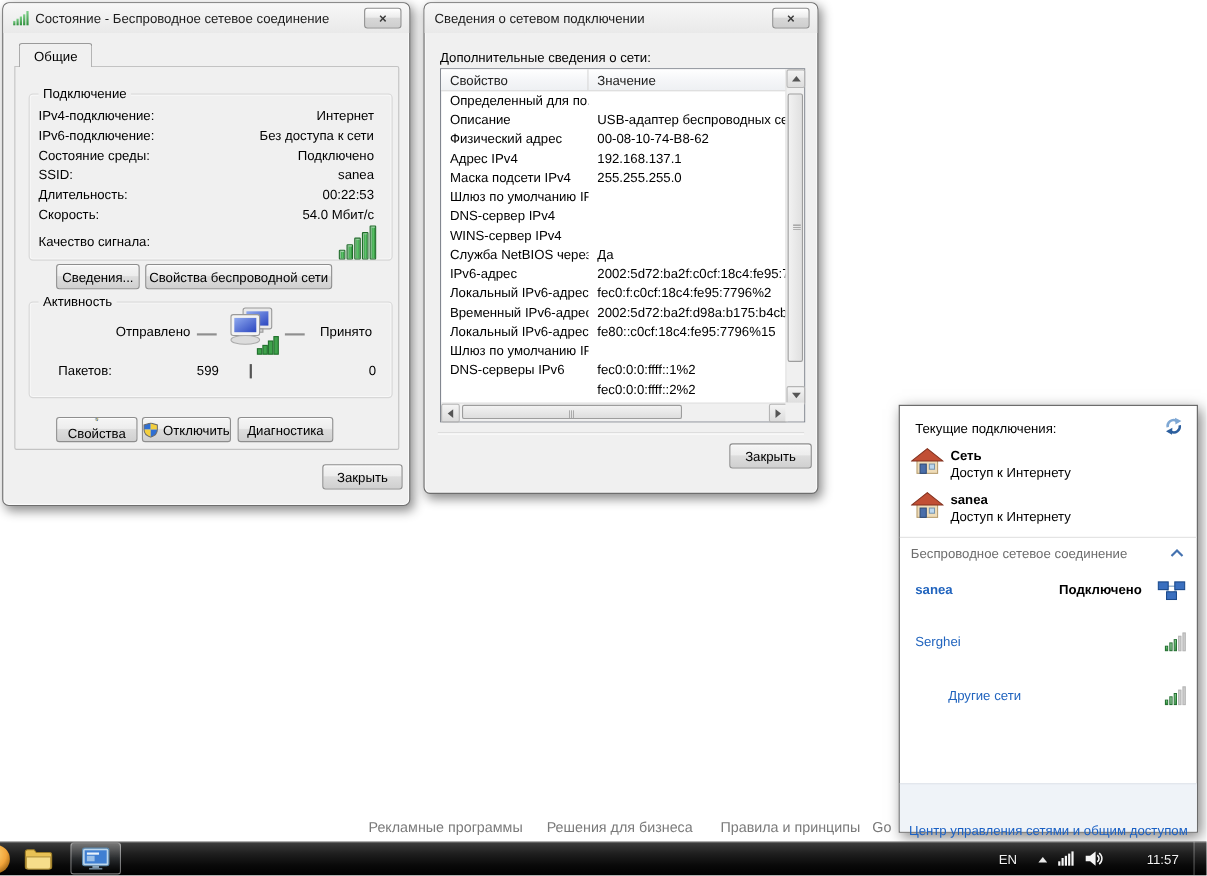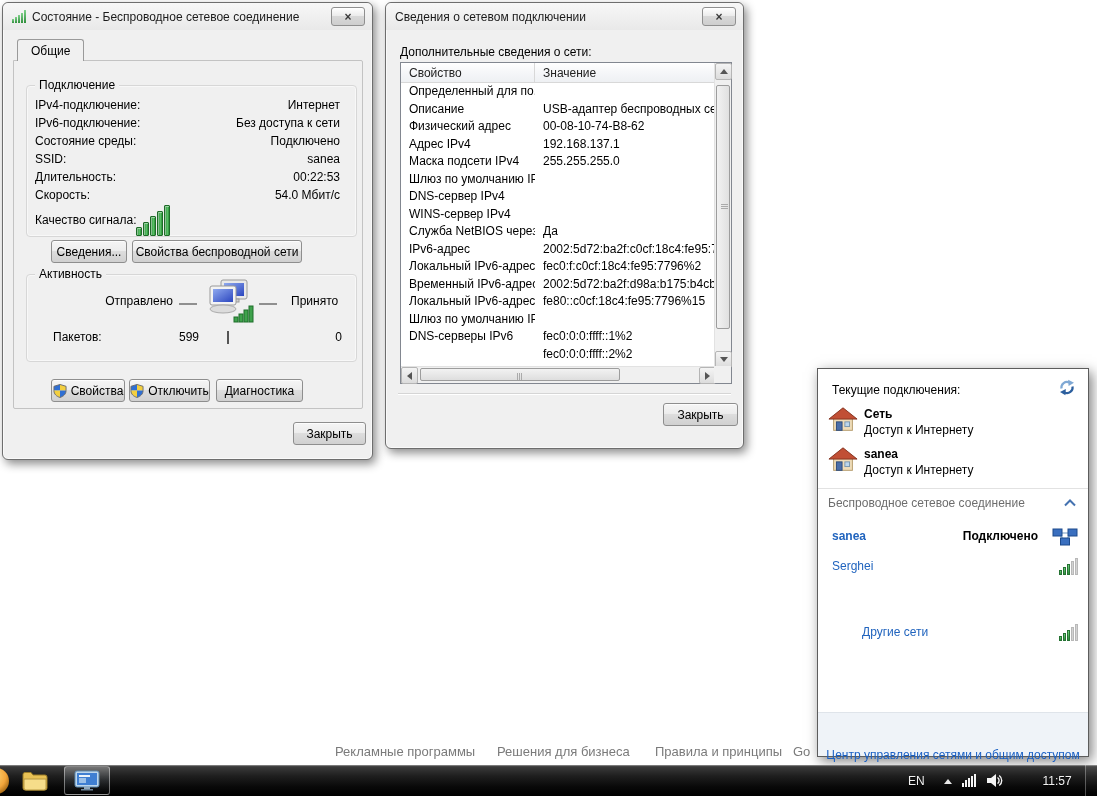--- a/index.html
+++ b/index.html
@@ -36,42 +36,42 @@
   #tab-general { position:absolute; left:14px; top:36px; height:22px; padding:0 13px; background:#f0f0f0;
                  border:1px solid #9a9a9a; border-bottom:none; border-radius:3px 3px 0 0; z-index:2;
                  display:flex; align-items:center; }
   .tabpage { position:absolute; left:10px; top:57px; width:350px; height:349px; border:1px solid #c3c3c3;
              border-radius:0 2px 2px 2px; background:#f0f0f0; }
   .groupbox { position:absolute; border:1px solid #d7d7d7; border-radius:4px; box-shadow: inset 0 0 0 1px rgba(255,255,255,.5); }
   .gblabel { position:absolute; top:-8px; left:8px; background:#f0f0f0; padding:0 4px; }
   #gb-conn { left:12px; top:24px; width:331px; height:152px; }
   .conn-row { display:flex; justify-content:space-between; height:18px; line-height:18px; padding:0 16px 0 8px; }
   .conn-row:first-of-type { margin-top:10px; }
-  .sig-row { display:flex; justify-content:flex-start; align-items:center; padding:0 14px 0 8px; height:32px; }
+  .sig-row { display:flex; justify-content:space-between; align-items:center; padding:0 14px 0 8px; height:32px; }
   .bigbars { display:flex; align-items:flex-end; gap:1px; }
   .bigbars i { display:block; width:6px; border:1px solid #1e6b28; border-radius:1px;
                background:linear-gradient(90deg,#1f7a2d,#5fc76c 55%,#2c8f3a); box-shadow: inset 1px 1px 0 rgba(255,255,255,.45); }
   .bigbars i:nth-child(1){height:9px;} .bigbars i:nth-child(2){height:14px;} .bigbars i:nth-child(3){height:20px;}
   .bigbars i:nth-child(4){height:25px;} .bigbars i:nth-child(5){height:31px;}
 
   #btn-details { left:37px; top:179px; width:76px; }
   #btn-wprops  { left:118px; top:179px; width:170px; }
 
   #gb-act { left:12px; top:213px; width:331px; height:88px; }
   .sent-lbl { position:absolute; top:19px; left:0; width:146px; text-align:right; }
   .recv-lbl { position:absolute; top:19px; left:264px; }
   .dash { position:absolute; top:28px; width:18px; border-top:2px solid #8f8f8f; }
   #dash1 { left:152px; } #dash2 { left:232px; }
   #act-icon { position:absolute; left:170px; top:4px; }
   .pk-lbl { position:absolute; top:55px; left:26px; }
   .pk-sent { position:absolute; top:55px; left:20px; width:152px; text-align:right; }
   .pk-sep { position:absolute; top:56px; left:200px; width:2px; height:13px; background:#555; }
   .pk-recv { position:absolute; top:55px; left:260px; width:55px; text-align:right; }
 
-  #btn-props { left:37px; top:318px; width:74px; }
+  #btn-props { left:37px; top:318px; width:74px;flex-direction:column; }
   #btn-disable { left:115px; top:318px; width:81px; }
   #btn-diag { left:202px; top:318px; width:87px; }
   #btn-close-status { left:290px; top:419px; width:73px; }
 
   
   #details-dialog { left:385px; top:2px; width:359px; height:447px; }
   #details-caption { position:absolute; left:14px; top:42px; }
   .listview { position:absolute; left:14px; top:59px; width:332px; height:322px; background:#fff; border:1px solid #828790; }
   .lv-header { display:flex; width:315px; height:20px; line-height:20px; color:#222;
                background:linear-gradient(#ffffff,#f6f7f9 45%,#eef0f3); border-bottom:1px solid #d8d8d8; }
@@ -108,21 +108,21 @@
   #fly-refresh { position:absolute; right:12px; top:10px; }
   .conn-item { position:absolute; left:10px; width:250px; height:36px; }
   #conn-0 { top:36px; } #conn-1 { top:76px; }
   .house { position:absolute; left:0; top:0; }
   .conn-name { position:absolute; left:36px; top:2px; font-weight:bold; }
   .conn-status { position:absolute; left:36px; top:18px; }
   #fly-div1 { position:absolute; left:0; right:0; top:119px; border-top:1px solid #e2e2e2; }
   #fly-section { position:absolute; left:10px; top:127px; color:#6d6d6d; }
   #fly-chevron { position:absolute; right:12px; top:130px; }
   .net-row { position:absolute; left:0; width:272px; height:30px; display:flex; align-items:center; padding:0 12px 0 14px; }
-  #net-0 { top:152px; } #net-1 { top:182px;align-items:center; } #net-2 { top:212px; } #net-3 { top:248px;padding-left:44px; }
+  #net-0 { top:152px; } #net-1 { top:199px;align-items:center; } #net-2 { top:212px; } #net-3 { top:248px;padding-left:44px; }
   .net-name { color:#2164be; }
   .net-name.bold { font-weight:bold; }
   .net-status { margin-left:auto; font-weight:bold; color:#000; }
   .net-sig { margin-left:auto; }
   .net-icon { margin-left:14px; }
   .bars5 { display:flex; align-items:flex-end; gap:1px; }
   .bars5 i { display:block; width:3px; background:#d2d2d2; border:1px solid #b8b8b8; }
   .bars5 i:nth-child(1){height:5px;} .bars5 i:nth-child(2){height:8px;} .bars5 i:nth-child(3){height:11px;}
   .bars5 i:nth-child(4){height:14px;} .bars5 i:nth-child(5){height:17px;}
   .bars5.g3 i:nth-child(-n+3), .bars5.g1 i:nth-child(1) { background:linear-gradient(#6fcf7c,#2f8f3c); border-color:#267233; }

